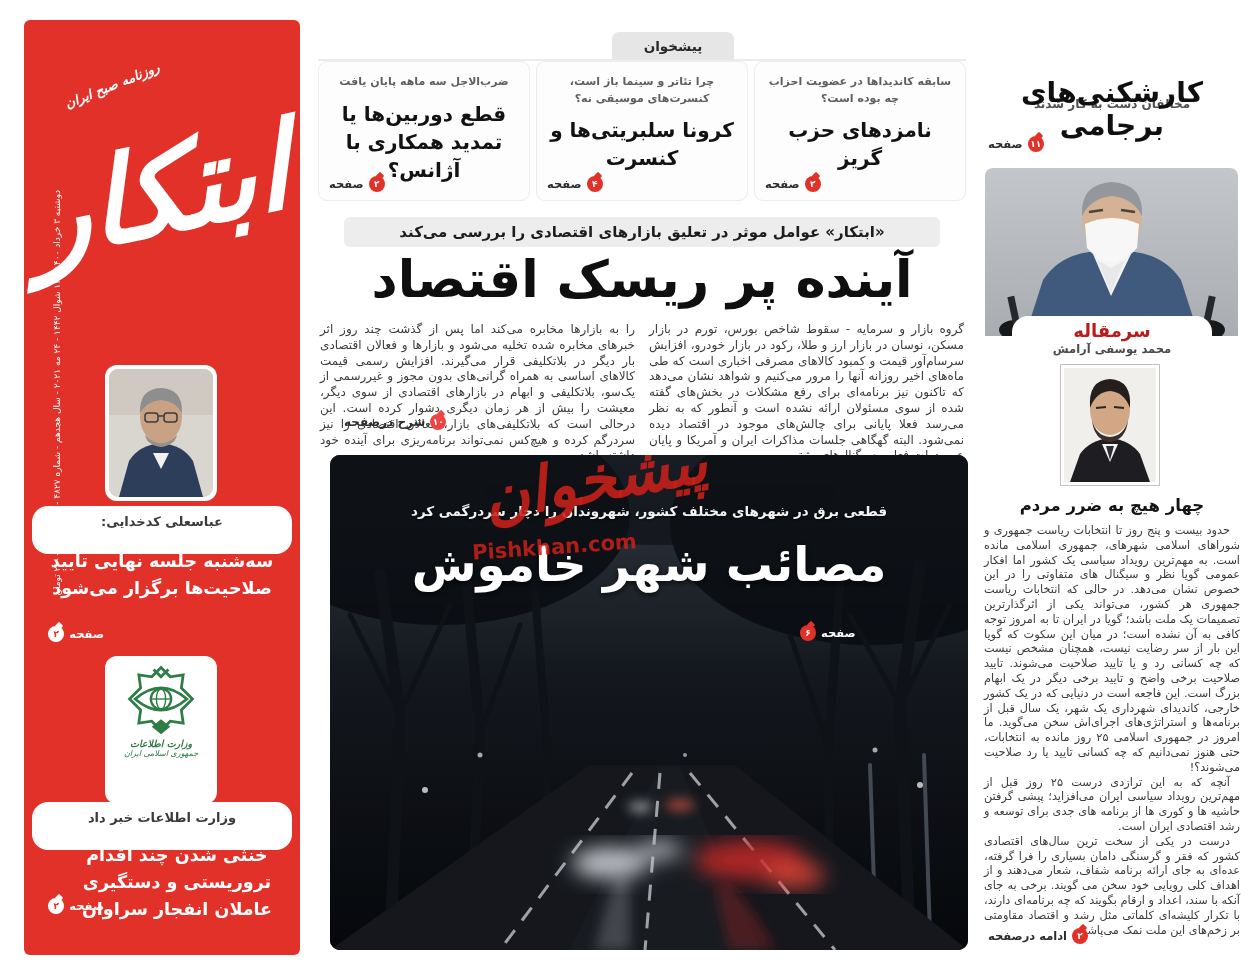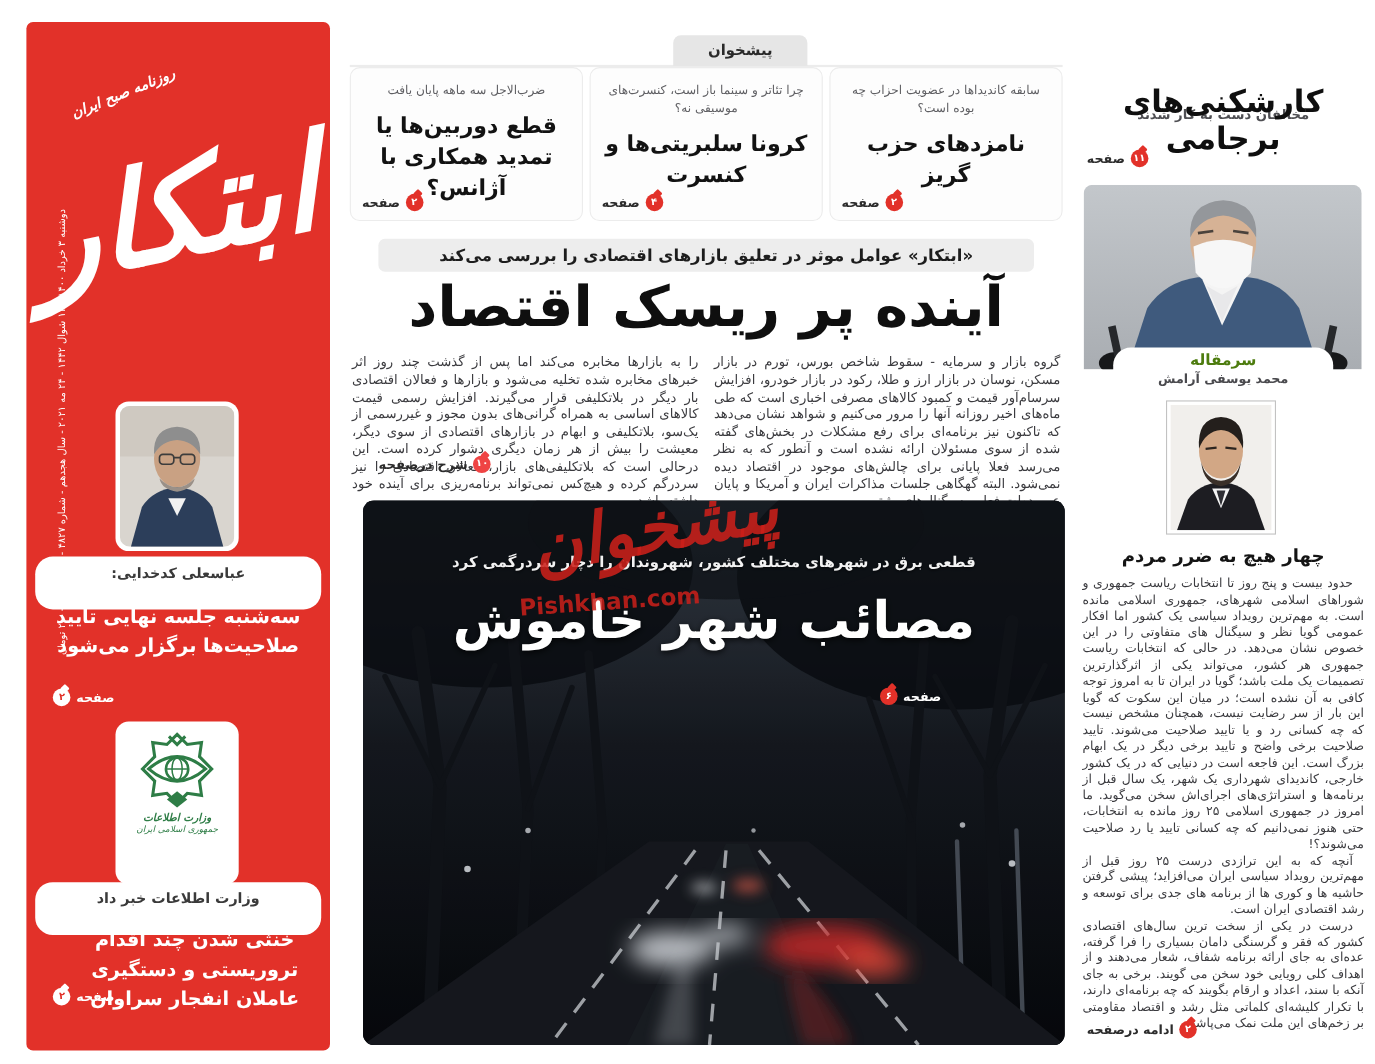--- a/index.html
+++ b/index.html
@@ -36,21 +36,21 @@
   .badge-dark { color:#2c2c2c; }
   .badge-dark .pnum { background:#e23129; color:#fff; }
   .sbadge1 { left:auto; right:196px; top:606px; }
   .sbadge2 { left:auto; right:196px; top:878px; }
 
   
   .pishkhan-tab { position:absolute; left:612px; top:32px; width:122px; height:28px; background:#e6e6e6; border-radius:7px 7px 0 0; text-align:center; line-height:28px; font-size:13.5px; font-weight:bold; color:#2a2a2a; }
   .top-rule { position:absolute; left:318px; top:59px; width:648px; height:2px; background:#ececec; }
   .cards-row { position:absolute; left:318px; top:61px; width:648px; height:140px; display:flex; direction:rtl; gap:6px; }
   .card { flex:1; background:#fdfdfd; border:1px solid #ececec; border-radius:9px; position:relative; padding:12px 10px 8px; }
-  .card-kicker { font-size:11px; font-weight:normal; color:#5f5f63; text-align:center; line-height:1.5; }
+  .card-kicker { font-size:11px; font-weight:bold; color:#5f5f63; text-align:center; line-height:1.5; }
   .card-headline { font-size:20px; font-weight:900; color:#121212; text-align:center; line-height:1.42; margin-top:9px; }
   .card .pbadge { bottom:8px; right:auto; left:10px; flex-direction:row-reverse; }
 
   
   .main-kicker { position:absolute; left:344px; top:217px; width:596px; height:30px; background:#ededed; border-radius:6px; text-align:center; line-height:30px; font-size:15px; font-weight:bold; color:#1d1d1d; }
   .main-headline { position:absolute; left:318px; top:250px; width:648px; text-align:center; font-size:51px; font-weight:900; color:#0f0f0f; letter-spacing:-1px; }
   .main-cols { position:absolute; left:320px; top:322px; width:644px; height:126px; display:flex; direction:rtl; gap:14px; }
   .mcol { flex:1; font-size:12px; line-height:15.8px; color:#3b3b3f; text-align:justify; }
   .continue-row { position:absolute; left:344px; top:414px; display:flex; direction:ltr; align-items:center; gap:5px; font-weight:bold; color:#2c2c2c; }
   .continue-row .plabel { font-size:12px; }
@@ -65,21 +65,21 @@
   .photo-badge .pnum { background:#e23129; color:#fff; }
   .wm-fa { position:absolute; top:-12px; left:152px; color:rgba(203,32,26,.88); font-size:62px; font-weight:bold; font-style:italic; transform:rotate(-10deg); }
   .wm-en { position:absolute; top:80px; left:142px; color:rgba(203,32,26,.85); font-size:21px; font-weight:bold; transform:rotate(-4deg); }
 
   
   .rc-kicker { position:absolute; left:982px; top:54px; width:260px; text-align:center; font-size:12px; font-weight:bold; color:#4f4f53;margin-top:43px; }
   .rc-headline { position:absolute; left:982px; top:76px; width:260px; text-align:center; font-size:28px; font-weight:900; color:#0f0f0f; }
   .rc-badge { top:136px; left:988px; flex-direction:row-reverse; }
   .rc-photo { position:absolute; left:985px; top:168px; width:253px; height:168px; border-radius:8px 8px 0 0; overflow:hidden; }
   .edit-tab { position:absolute; left:1012px; top:316px; width:200px; height:48px; background:#fff; border-radius:16px; text-align:center; }
-  .edit-label { font-size:14px; font-weight:bold; color:#4d7c0f; margin-top:4px; }
+  .edit-label { font-size:18px; font-weight:bold; color:#b91c1c; margin-top:4px; }
   .edit-author { font-size:11.5px; font-weight:bold; color:#4a4a4e; margin-top:1px; }
   .author-frame { position:absolute; left:1060px; top:364px; width:100px; height:122px; background:#fff; border:1px solid #c2c2c2; padding:3px; }
   .author-frame svg { width:100%; height:100%; display:block; }
   .edit-headline { position:absolute; left:982px; top:496px; width:260px; text-align:center; font-size:16.5px; font-weight:900; color:#141414; }
   .edit-body { position:absolute; left:984px; top:524px; width:256px; font-size:11.3px; line-height:14.8px; color:#3b3b3f; text-align:justify; }
   .edit-body .para { text-indent:10px; }
   .edit-continue { position:absolute; left:988px; top:928px; display:flex; direction:ltr; align-items:center; gap:5px; font-weight:bold; color:#2c2c2c; }
   .edit-continue .plabel { font-size:11.5px; }
   .edit-continue .pnum { background:#e23129; color:#fff; }
 </style>

